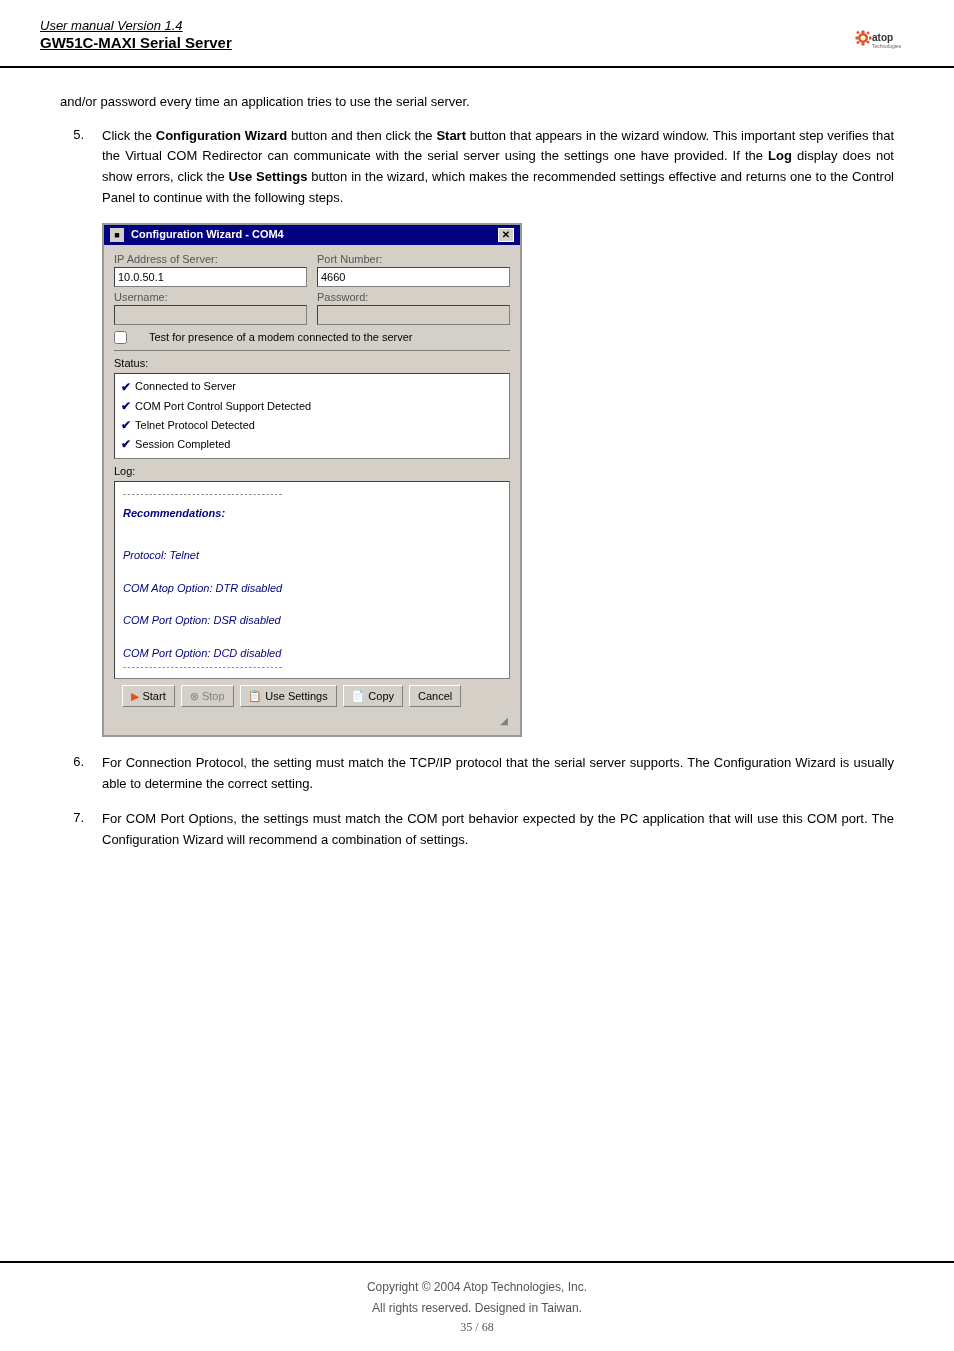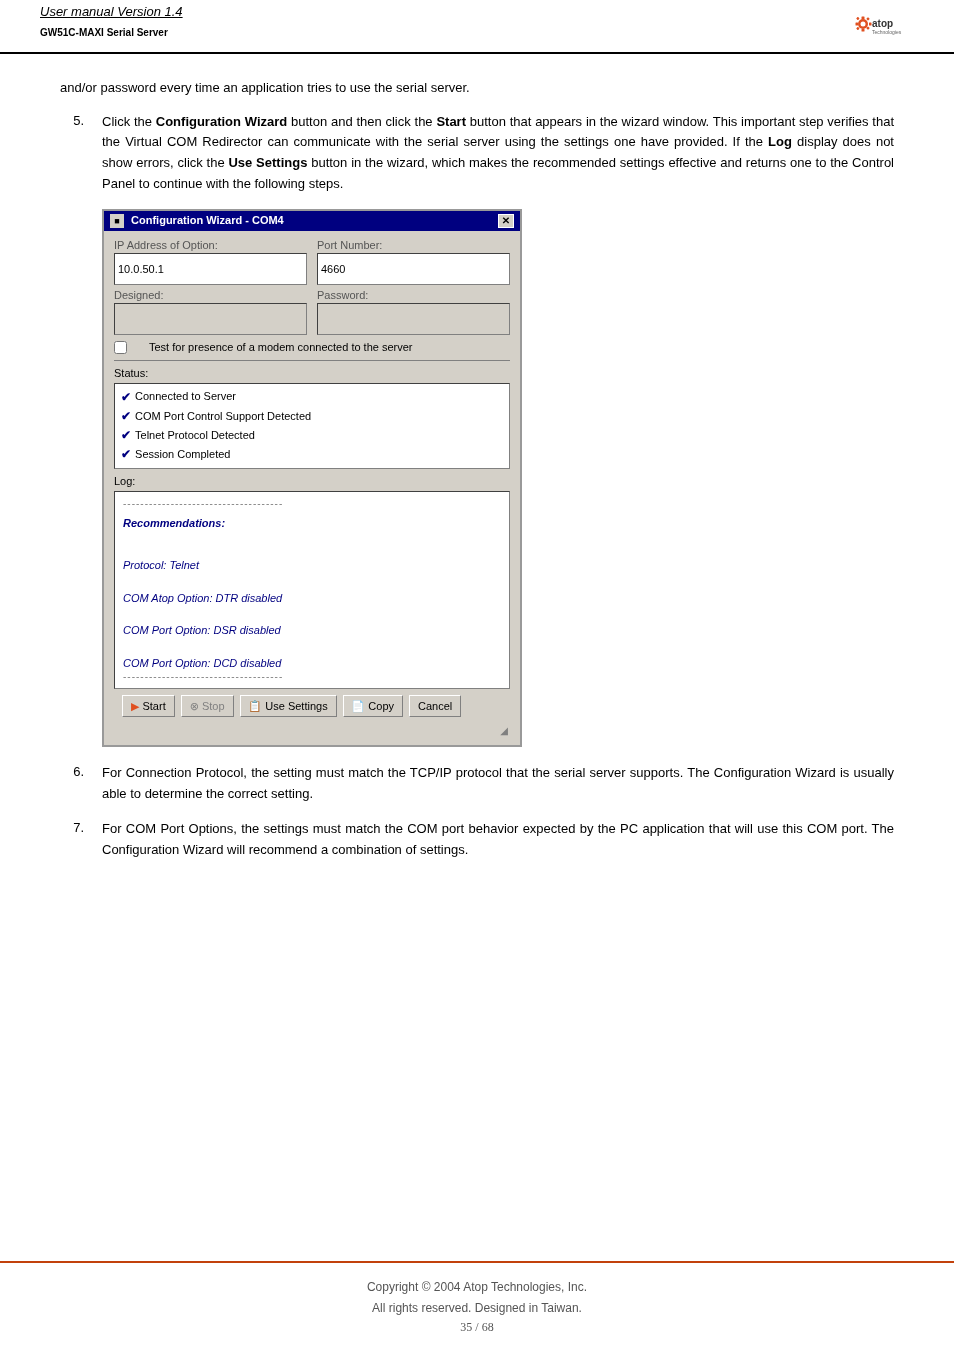--- a/index.html
+++ b/index.html
@@ -11,37 +11,38 @@
       width: 954px;
       min-height: 1351px;
       position: relative;
     }
 
     
     .header {
       display: flex;
       justify-content: space-between;
       align-items: flex-start;
-      padding: 4px 40px 8px 40px;
+      padding: 18px 40px 8px 40px;
       border-bottom: 2px solid #000;
     }
     .header-left {
       display: flex;
       flex-direction: column;
     }
     .header-manual-link {
       font-style: italic;
       text-decoration: underline;
       font-size: 13px;
       color: #000;
     }
     .header-product {
       font-weight: bold;
-      font-size: 10px;
-      margin-top: 8px;
+      font-size: 15px;
+      margin-top: 1px;
+      text-decoration: underline;
     }
     .header-logo {
       display: flex;
       align-items: center;
       gap: 6px;
     }
     .logo-icon {
       width: 60px;
       height: 40px;
     }
@@ -133,21 +134,21 @@
       flex: 1;
     }
     .dialog-field label {
       display: block;
       font-size: 11px;
       margin-bottom: 2px;
       color: #555;
     }
     .dialog-field input[type="text"] {
       width: 100%;
-      height: 32px;
+      height: 20px;
       border: 1px solid #808080;
       border-top-color: #404040;
       border-left-color: #404040;
       background: #fff;
       font-size: 11px;
       padding: 1px 3px;
     }
     .dialog-field input[type="text"].disabled-field {
       background: #d4d0c8;
       color: #808080;
@@ -249,21 +250,21 @@
       color: #808080;
       padding: 0 2px 1px 0;
     }
 
     
     .page-footer {
       position: absolute;
       bottom: 0;
       left: 0;
       right: 0;
-      border-top: 2px solid #c2410c;
+      border-top: 2px solid #000000;
       padding: 14px 0 16px 0;
       text-align: center;
     }
     .footer-text {
       font-size: 12px;
       color: #555;
       line-height: 1.8;
     }
     .page-number {
       font-size: 12px;
@@ -321,32 +322,32 @@
           <span class="dialog-titlebar-icon">■</span>
           <span>Configuration Wizard - COM4</span>
         </div>
         <div class="dialog-close-btn">✕</div>
       </div>
 
       <div class="dialog-body">
 
         <div class="dialog-field-row">
           <div class="dialog-field">
-            <label>IP Address of Option:</label>
+            <label>IP Address of Server:</label>
             <input type="text" value="10.0.50.1" style="">
           </div>
           <div class="dialog-field">
             <label>Port Number:</label>
             <input type="text" value="4660" style="">
           </div>
         </div>
 
         <div class="dialog-field-row">
           <div class="dialog-field">
-            <label>Designed:</label>
+            <label>Username:</label>
             <input type="text" class="disabled-field" style="">
           </div>
           <div class="dialog-field">
             <label>Password:</label>
             <input type="text" class="disabled-field" style="">
           </div>
         </div>
 
         <div class="dialog-checkbox-row">
           <input type="checkbox" style="">

